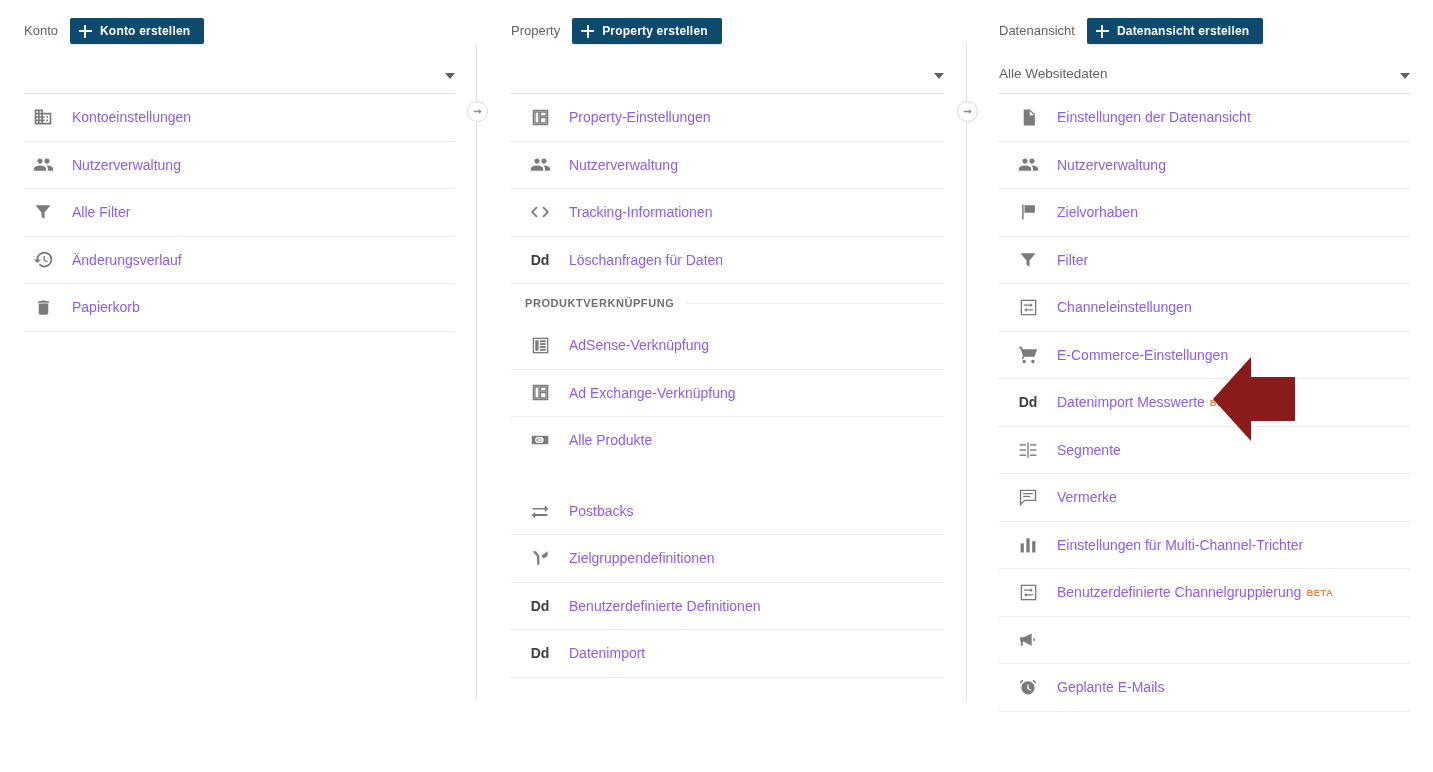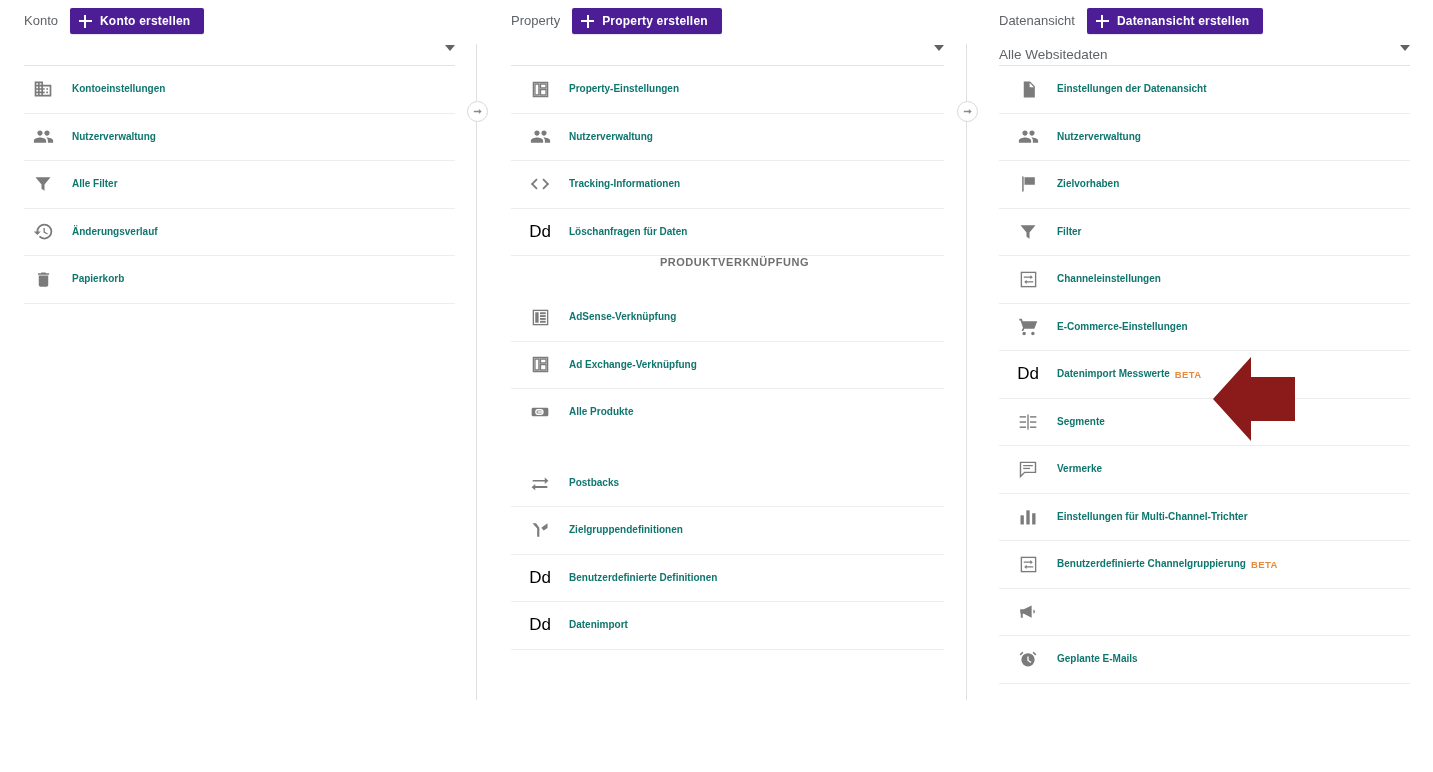--- a/index.html
+++ b/index.html
@@ -27,21 +27,21 @@
   .column {
     position: relative;
     box-sizing: border-box;
   }
   .col-account  { width: 479px; }
   .col-property { width: 488px; }
   .col-view     { width: 466px; }
 
   .col-inner {
     box-sizing: border-box;
-    padding-top: 8px;
+    padding-top: 18px;
   }
   .col-account  .col-inner { padding-left: 24px; padding-right: 24px; }
   .col-property .col-inner { padding-left: 32px; padding-right: 23px; }
   .col-view     .col-inner { padding-left: 32px; padding-right: 23px; }
 
   
   .col-head {
     display: flex;
     align-items: center;
     height: 26px;
@@ -50,21 +50,21 @@
   .col-head-label {
     font-size: 13px;
     color: #5f6368;
     line-height: 26px;
     white-space: nowrap;
   }
   .create-btn {
     display: inline-flex;
     align-items: center;
     gap: 8px;
-    background: #4c1d95;
+    background: #0c4a6e;
     color: #ffffff;
     border: none;
     border-radius: 2px;
     height: 26px;
     padding: 0 14px 0 9px;
     font-family: "Liberation Sans", sans-serif;
     font-size: 12px;
     font-weight: bold;
     letter-spacing: .2px;
     cursor: pointer;
@@ -84,24 +84,24 @@
     position: absolute;
     background: #ffffff;
   }
   .plus-ico::before { left: 0; top: 5.5px; width: 13px; height: 2px; }
   .plus-ico::after  { top: 0; left: 5.5px; height: 13px; width: 2px; }
 
   
   .selector {
     position: relative;
     height: 29px;
-    margin-top: 2px;
+    margin-top: 20px;
     border-bottom: 1px solid #e3e3e3;
     display: flex;
-    align-items: flex-end;
+    align-items: flex-start;
   }
   .selector-value {
     font-size: 13.5px;
     color: #5f6368;
     line-height: 20px;
   }
   .chevron {
     position: absolute;
     right: 0;
     top: 9px;
@@ -135,51 +135,49 @@
     margin-right: 18px;
     display: flex;
     align-items: center;
     justify-content: center;
     color: #7b7b7b;
   }
   .col-account .row-ico { margin-left: 8px; }
   .row-ico svg { display: block; fill: #7b7b7b; }
 
   .row-ico.dd {
-    font-size: 17px;
-    font-weight: normal;
-    color: #000000;
+    font-size: 14px;
+    font-weight: bold;
+    color: #404040;
     letter-spacing: -.2px;
     font-family: "Liberation Sans", sans-serif;
   }
 
   .row-label {
-    font-size: 10px;
-    color: #0f766e;
+    font-size: 14px;
+    color: #8b5cf6;
     line-height: 20px;
     white-space: nowrap;
-    font-weight: bold;
   }
   .beta-badge {
     font-size: 9.5px;
     font-weight: bold;
     color: #e8893a;
     letter-spacing: .4px;
     margin-left: 5px;
     vertical-align: 1px;
   }
 
   
   .section-head {
     display: flex;
     align-items: center;
     height: 38px;
     padding-left: 14px;
     gap: 12px;
-    flex-direction: column;
   }
   .section-head .sh-text {
     font-size: 11px;
     font-weight: bold;
     color: #6f6f6f;
     letter-spacing: .55px;
     white-space: nowrap;
   }
   .section-head .sh-rule {
     flex: 1 1 auto;

